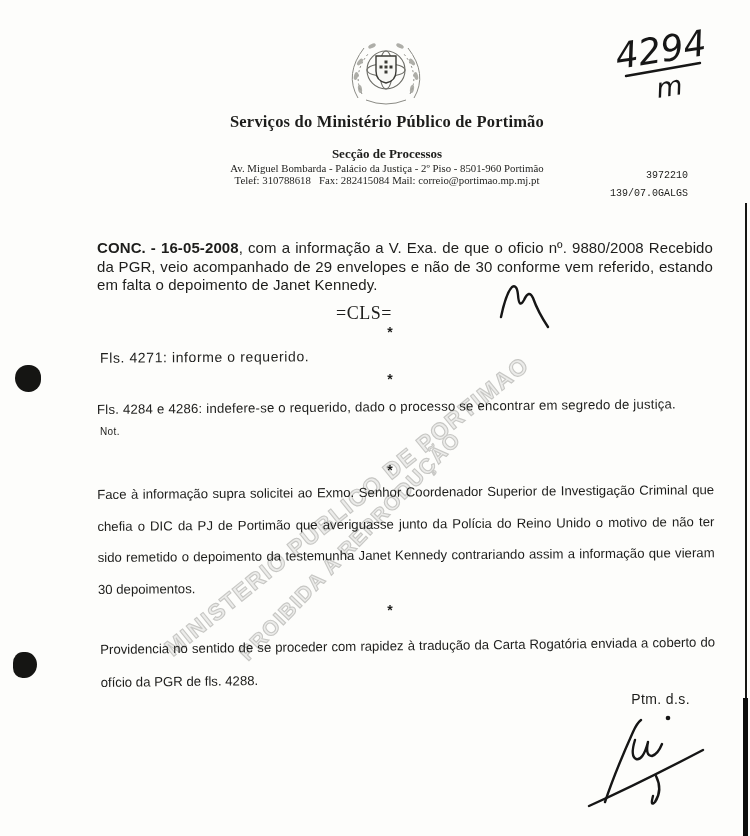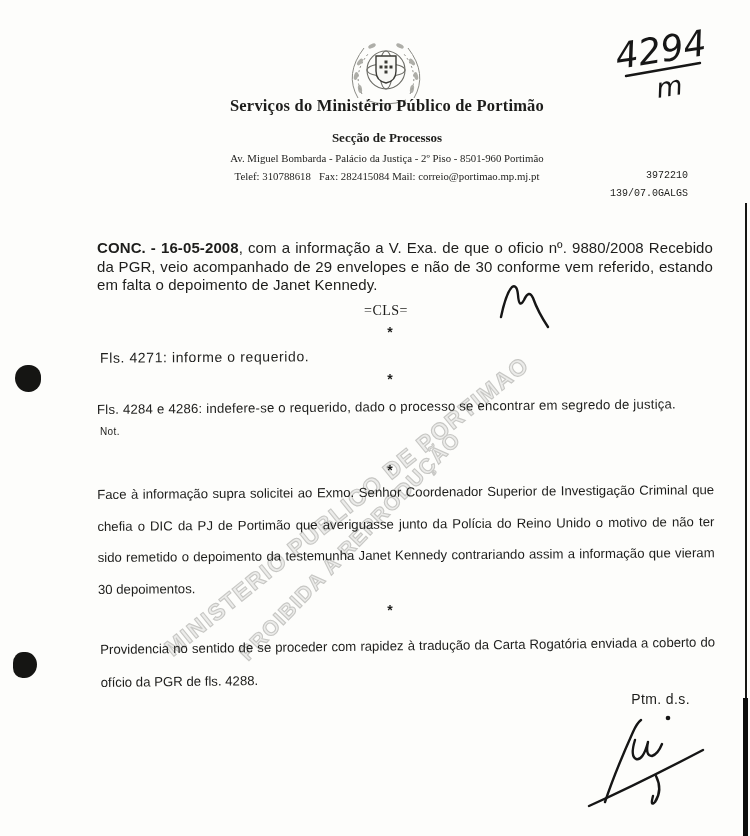--- a/index.html
+++ b/index.html
@@ -3,33 +3,33 @@
 <meta charset="utf-8">
 <style>
   html,body{margin:0;padding:0;background:#888;}
   #page{
     position:relative;width:750px;height:836px;margin:0 auto;
     background:#fdfdfb;overflow:hidden;
     font-family:"Liberation Sans",sans-serif;color:#1d1d1b;
   }
   
   .coa{position:absolute;left:338px;top:34px;z-index:2;}
-  .hdr{position:absolute;left:137px;top:96px;width:500px;text-align:center;z-index:2;
+  .hdr{position:absolute;left:137px;top:112px;width:500px;text-align:center;z-index:2;
        font-family:"Liberation Serif",serif;}
   .hdr .title{font-size:16.5px;font-weight:bold;letter-spacing:.2px;}
   .hdr .subtitle{font-size:13px;font-weight:bold;margin-top:14px;}
-  .hdr .addr{font-size:10.8px;margin-top:6px;white-space:pre-wrap;}
+  .hdr .addr{font-size:10.8px;margin-top:0;white-space:pre-wrap;}
   .refs{position:absolute;left:432px;top:167px;width:256px;text-align:right;z-index:2;
         font-family:Liberation Mono, monospace;font-size:10px;line-height:17.5px;}
   
   .para1{position:absolute;left:97px;top:239px;width:616px;z-index:2;
          font-size:15px;line-height:18.6px;text-align:justify;letter-spacing:.1px;}
   .para1 .lead{font-weight:bold;}
-  .cls{position:absolute;left:336px;top:303px;width:100px;text-align:center;z-index:2;
-       font-family:"Liberation Serif",serif;font-size:14px;letter-spacing:.5px;}
+  .cls{position:absolute;left:336px;top:303px;width:100px;z-index:2;
+       font-family:"Liberation Serif",serif;font-size:18px;letter-spacing:.5px;}
   .star{position:absolute;left:378px;width:24px;text-align:center;z-index:2;
         font-size:14px;font-weight:bold;}
   .line-fls1{position:absolute;left:100px;top:349px;z-index:2;font-size:14px;
         letter-spacing:.6px;transform:rotate(-.4deg);}
   .line-fls2{position:absolute;left:97px;top:402px;width:620px;z-index:2;font-size:13.2px;
         letter-spacing:.2px;white-space:nowrap;transform:rotate(-.55deg);transform-origin:0 0;}
   .line-not{position:absolute;left:100px;top:426px;z-index:2;font-size:10px;letter-spacing:.4px;}
   .para-face{position:absolute;left:97px;top:479px;width:617px;z-index:2;font-size:13.2px;
         line-height:31.6px;text-align:justify;-moz-text-align-last:left;text-align-last:left;
         transform:rotate(-.45deg);transform-origin:0 0;}

